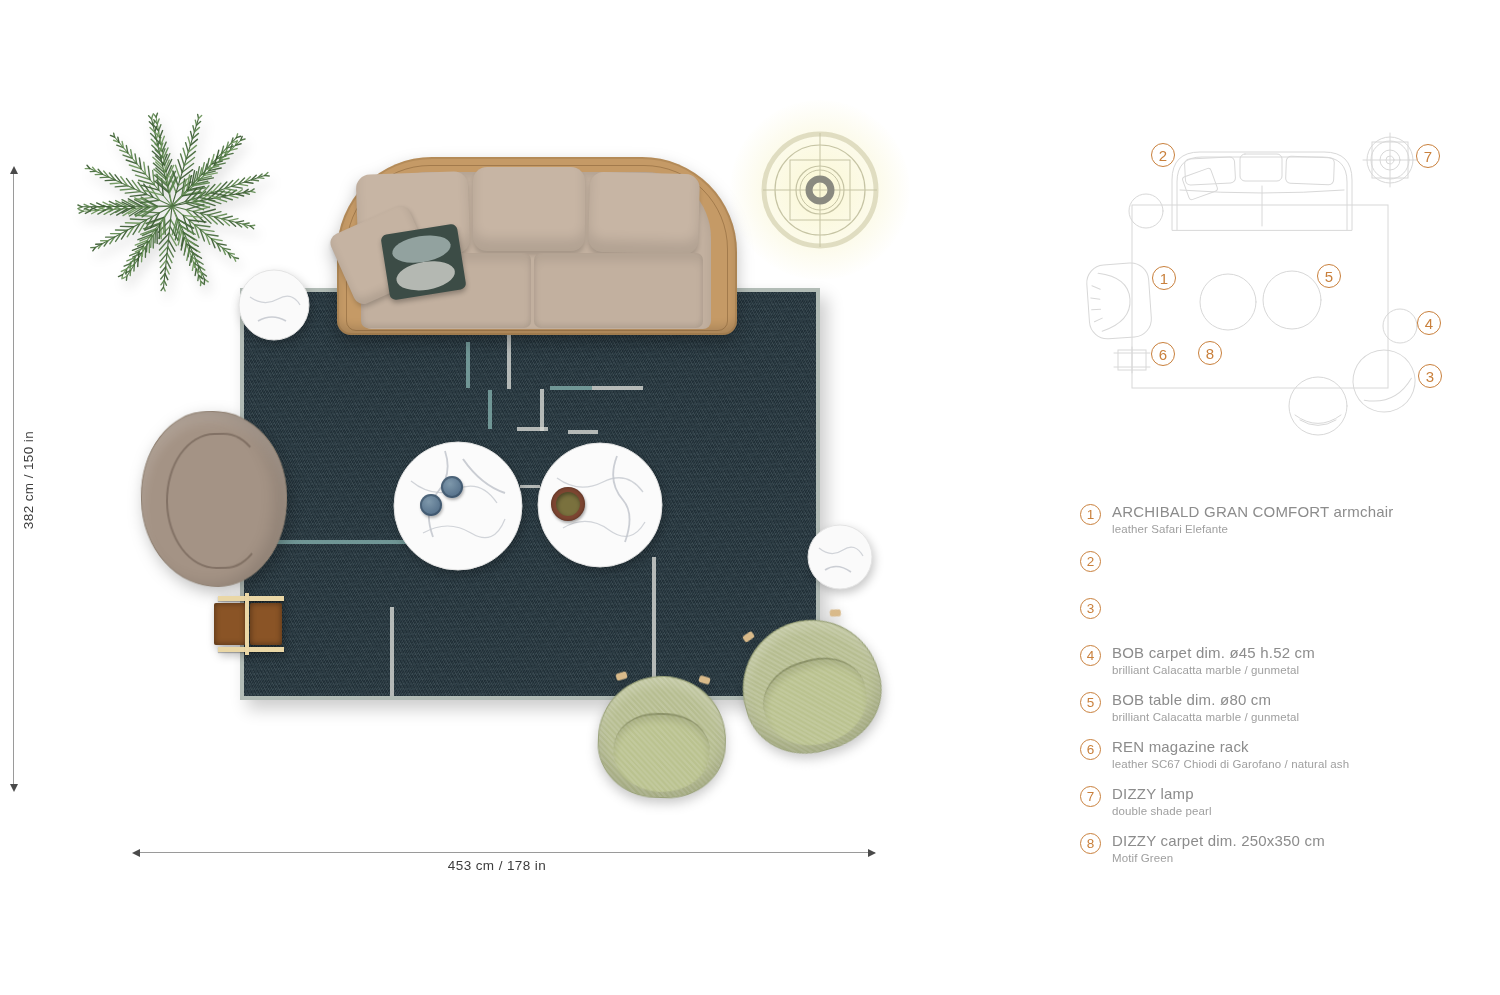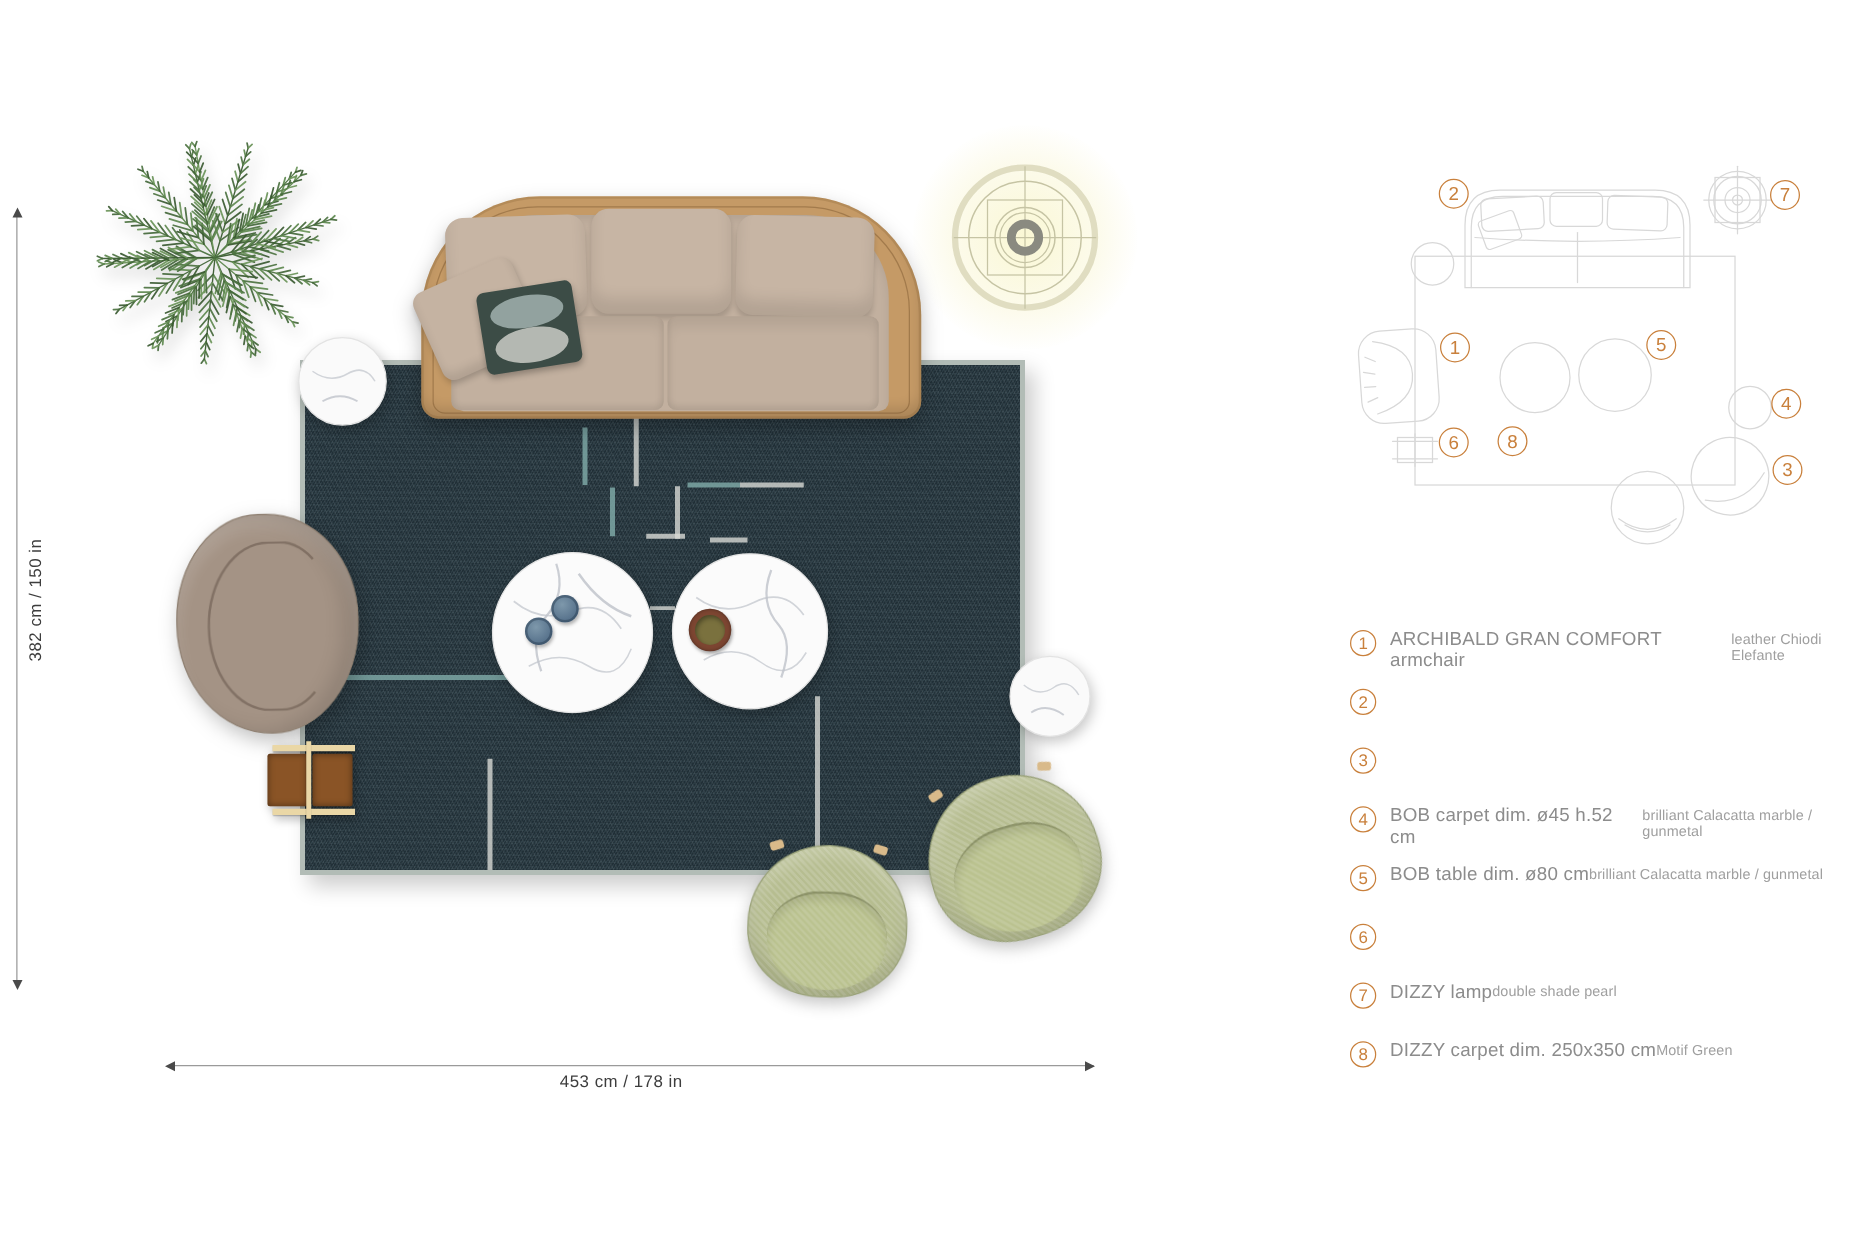--- a/index.html
+++ b/index.html
@@ -128,21 +128,21 @@
   .sb1{left:1152px;top:266px;} .sb2{left:1151px;top:143px;} .sb3{left:1418px;top:364px;}
   .sb4{left:1417px;top:311px;} .sb5{left:1317px;top:264px;} .sb6{left:1151px;top:342px;}
   .sb7{left:1416px;top:144px;} .sb8{left:1198px;top:341px;}
 
   
   .legend-row{position:absolute;left:1080px;display:flex;align-items:flex-start;gap:11px;width:420px;}
   .lr1{top:504px;} .lr2{top:551px;} .lr3{top:598px;} .lr4{top:645px;}
   .lr5{top:692px;} .lr6{top:739px;} .lr7{top:786px;} .lr8{top:833px;}
   .lbadge{flex:0 0 auto;width:21px;height:21px;border-radius:50%;border:1.5px solid #c9803c;color:#c9803c;
     font-size:13.5px;display:flex;align-items:center;justify-content:center;box-sizing:border-box;margin-top:0px;}
-  .ltext{display:flex;flex-direction:row;}
+  .ltext{display:flex;flex-direction:column;}
   .ltitle{color:#8c8c8c;font-size:15px;letter-spacing:.2px;line-height:1.1;}
   .lsub{color:#9f9f9f;font-size:11.5px;letter-spacing:.1px;margin-top:2px;line-height:1.1;}
 </style>
 </head>
 <body>
 
 <div class="abs dim-line-v"></div>
 <div class="arrow arrow-up"></div>
 <div class="arrow arrow-down"></div>
 <div class="abs dim-label dim-label-v">382 cm / 150 in</div>
@@ -800,21 +800,21 @@
 <div class="abs sbadge sb4">4</div>
 <div class="abs sbadge sb5">5</div>
 <div class="abs sbadge sb6">6</div>
 <div class="abs sbadge sb7">7</div>
 <div class="abs sbadge sb8">8</div>
 
 <div class="legend-row lr1">
   <div class="lbadge">1</div>
   <div class="ltext">
       <span class="ltitle">ARCHIBALD GRAN COMFORT armchair</span>
-  <span class="lsub">leather Chiodi Elefante</span>
+  <span class="lsub">leather Safari Elefante</span>
     </div>
 </div>
 <div class="legend-row lr2">
   <div class="lbadge">2</div>
 </div>
 <div class="legend-row lr3">
   <div class="lbadge">3</div>
 </div>
 <div class="legend-row lr4">
   <div class="lbadge">4</div>
@@ -825,20 +825,24 @@
 </div>
 <div class="legend-row lr5">
   <div class="lbadge">5</div>
   <div class="ltext">
       <span class="ltitle">BOB table dim. ø80 cm</span>
   <span class="lsub">brilliant Calacatta marble / gunmetal</span>
     </div>
 </div>
 <div class="legend-row lr6">
   <div class="lbadge">6</div>
+  <div class="ltext">
+      <span class="ltitle">REN magazine rack</span>
+  <span class="lsub">leather SC67 Chiodi di Garofano / natural ash</span>
+    </div>
 </div>
 <div class="legend-row lr7">
   <div class="lbadge">7</div>
   <div class="ltext">
       <span class="ltitle">DIZZY lamp</span>
   <span class="lsub">double shade pearl</span>
     </div>
 </div>
 <div class="legend-row lr8">
   <div class="lbadge">8</div>

